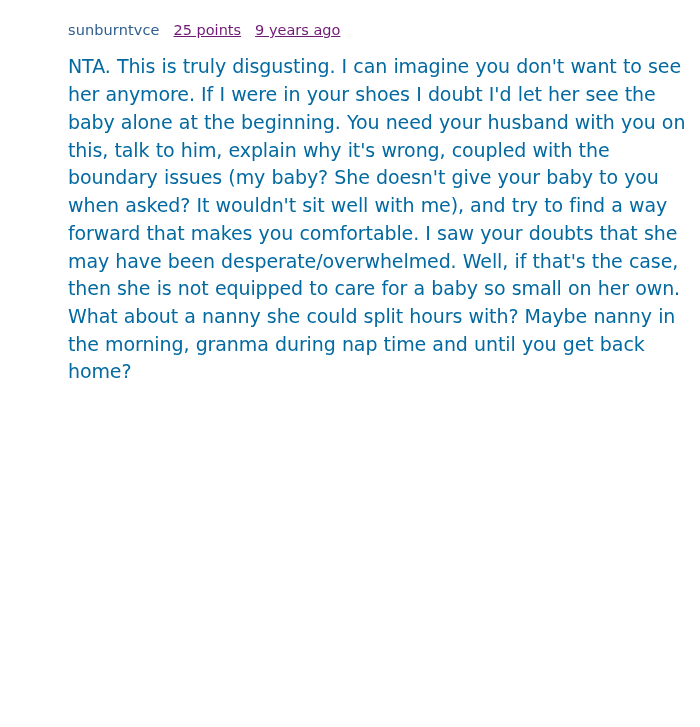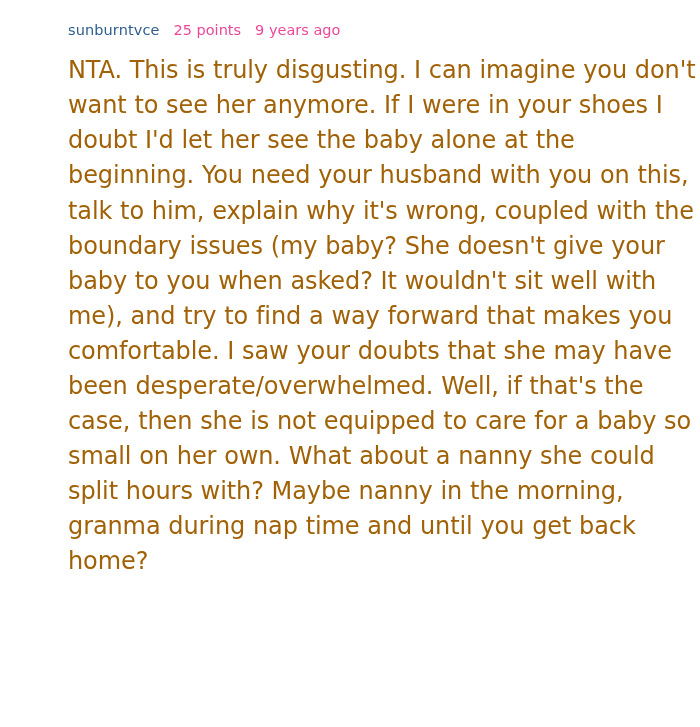--- a/index.html
+++ b/index.html
@@ -28,26 +28,27 @@
     font-size: 14.5px;
     line-height: 1.2;
     margin-bottom: 14px;
   }
   .author {
     color: #2e5d8e;
     font-weight: 500;
     letter-spacing: 0.1px;
   }
   .points, .timestamp {
-    color: #ec4899;
+    color: #701a75;
     font-weight: 400;
+    text-decoration: underline;
   }
   .comment-body {
-    color: #a16207;
-    font-size: 24px;
+    color: #0369a1;
+    font-size: 19px;
     line-height: 1.46;
     letter-spacing: -0.1px;
     word-spacing: 0.3px;
     max-width: 656px;
   }
 </style>
 </head>
 <body>
 
 <div class="comment">

